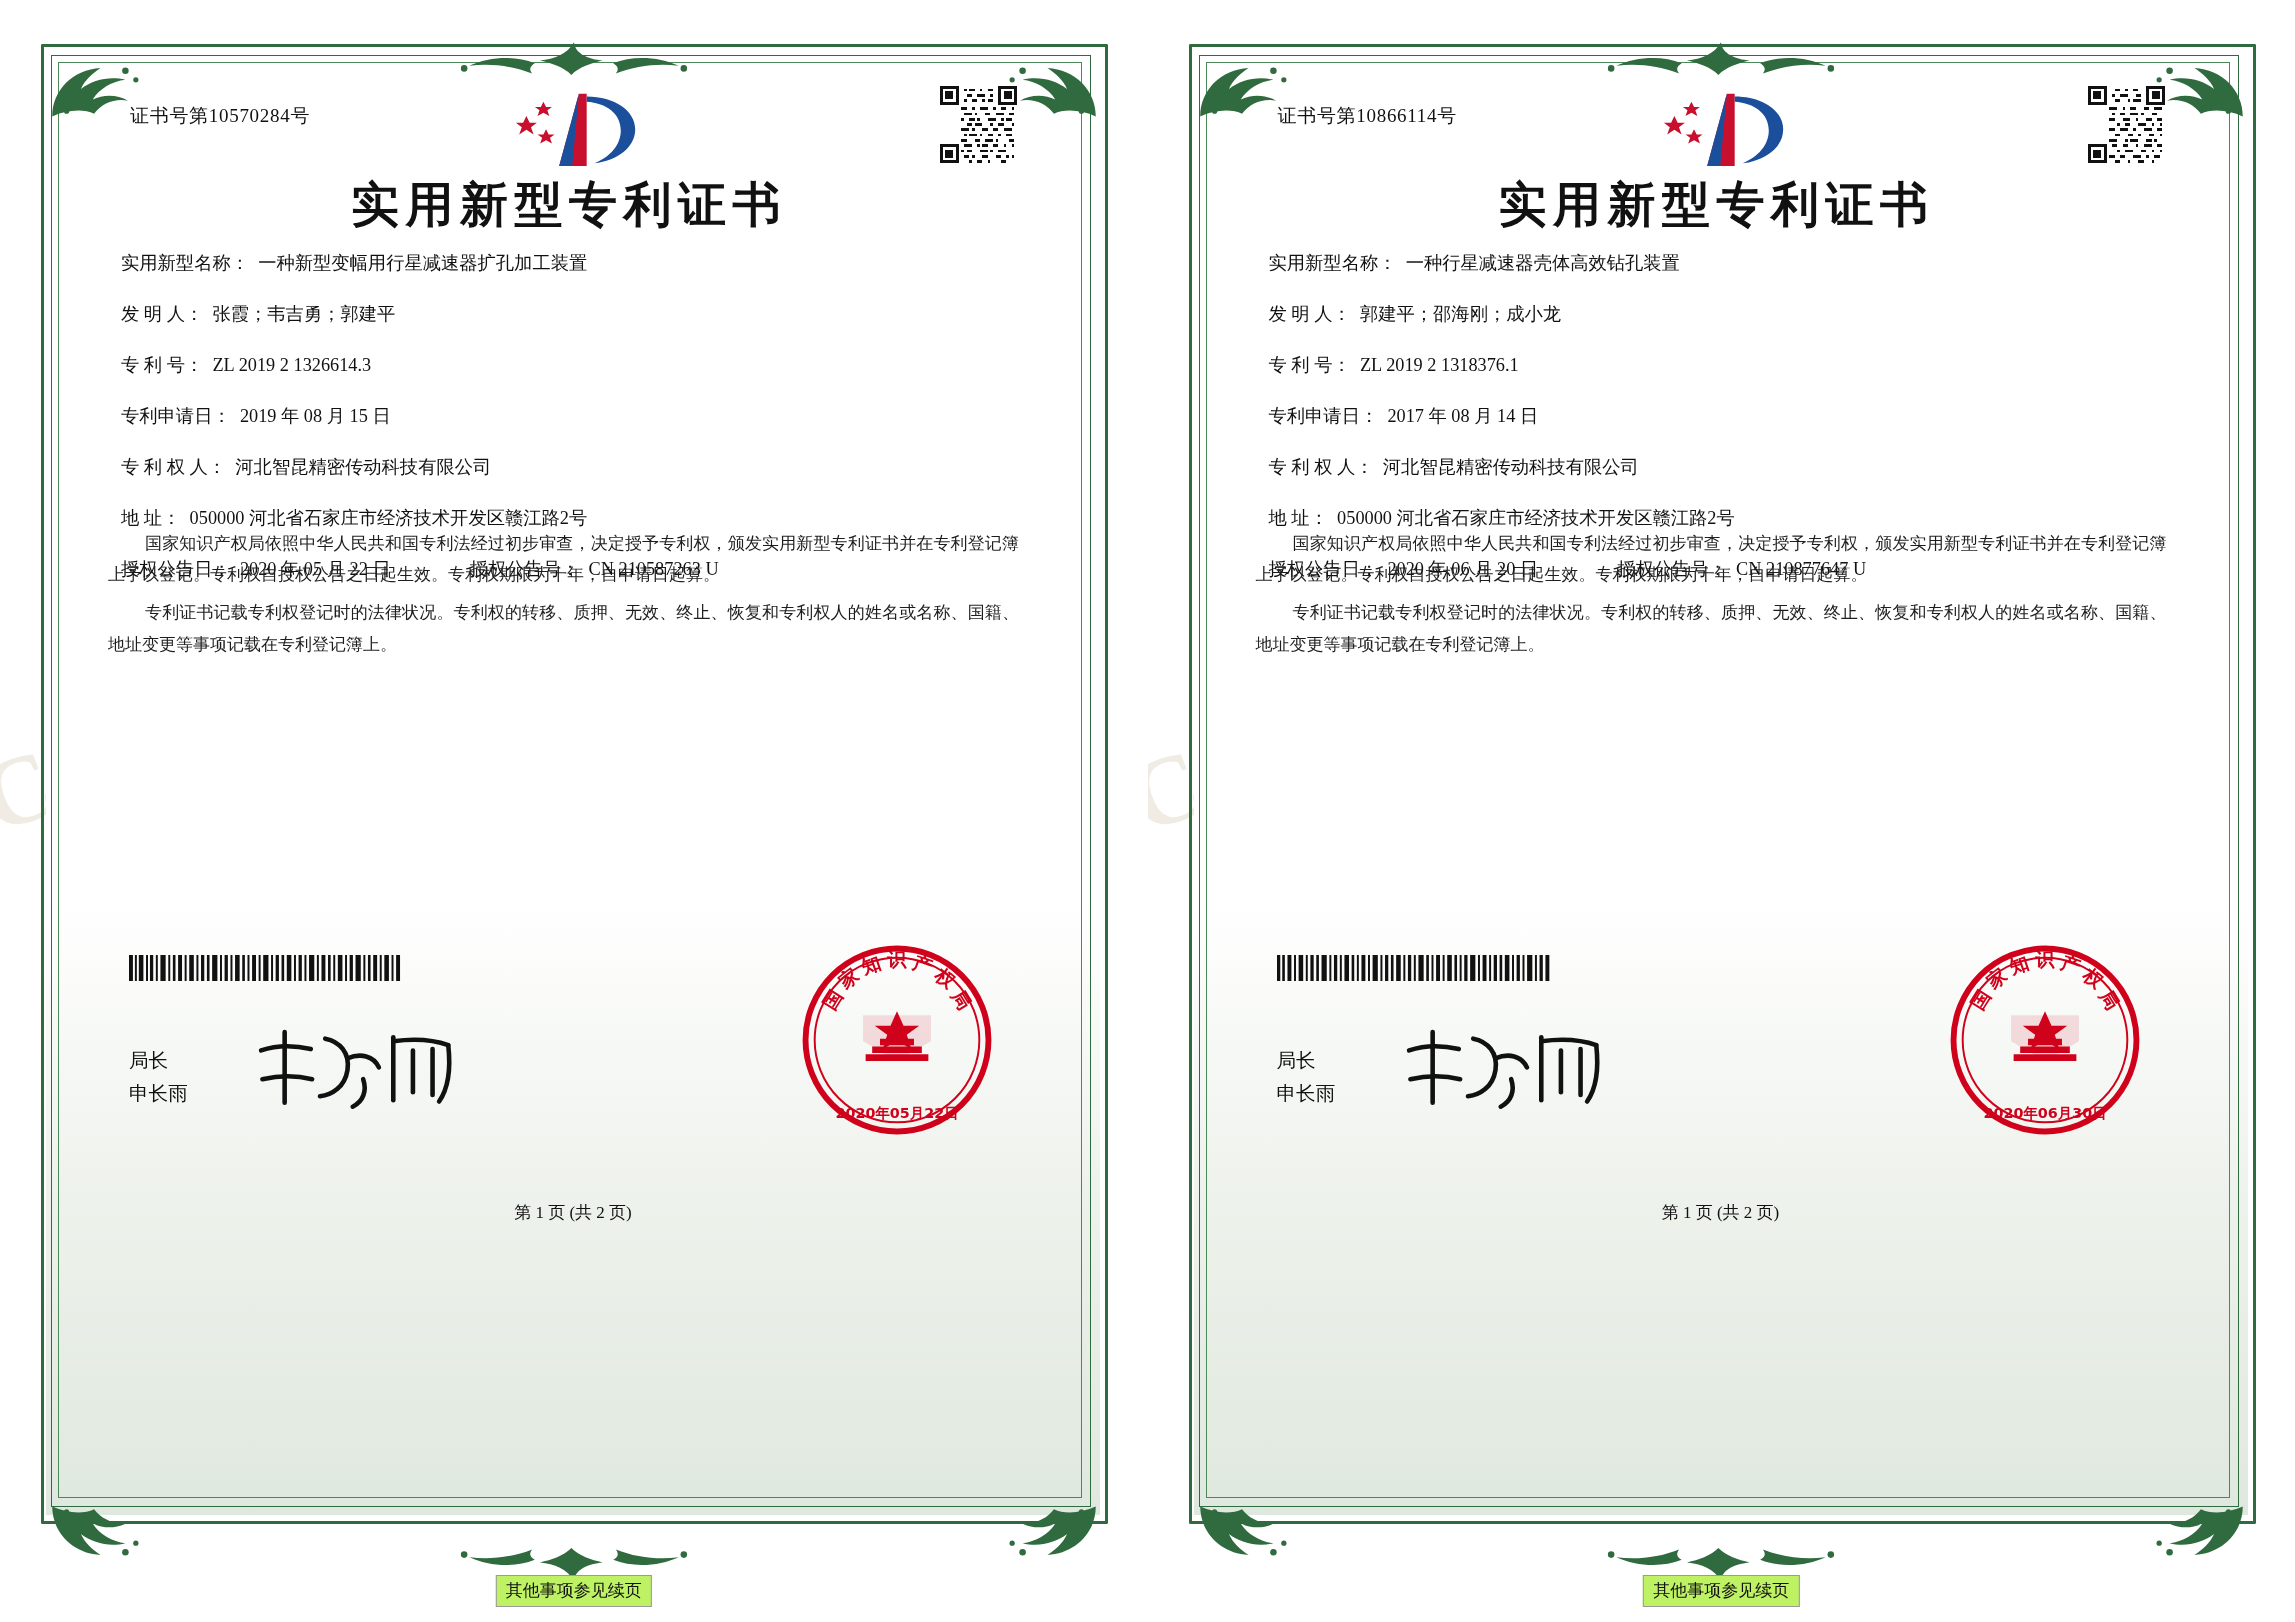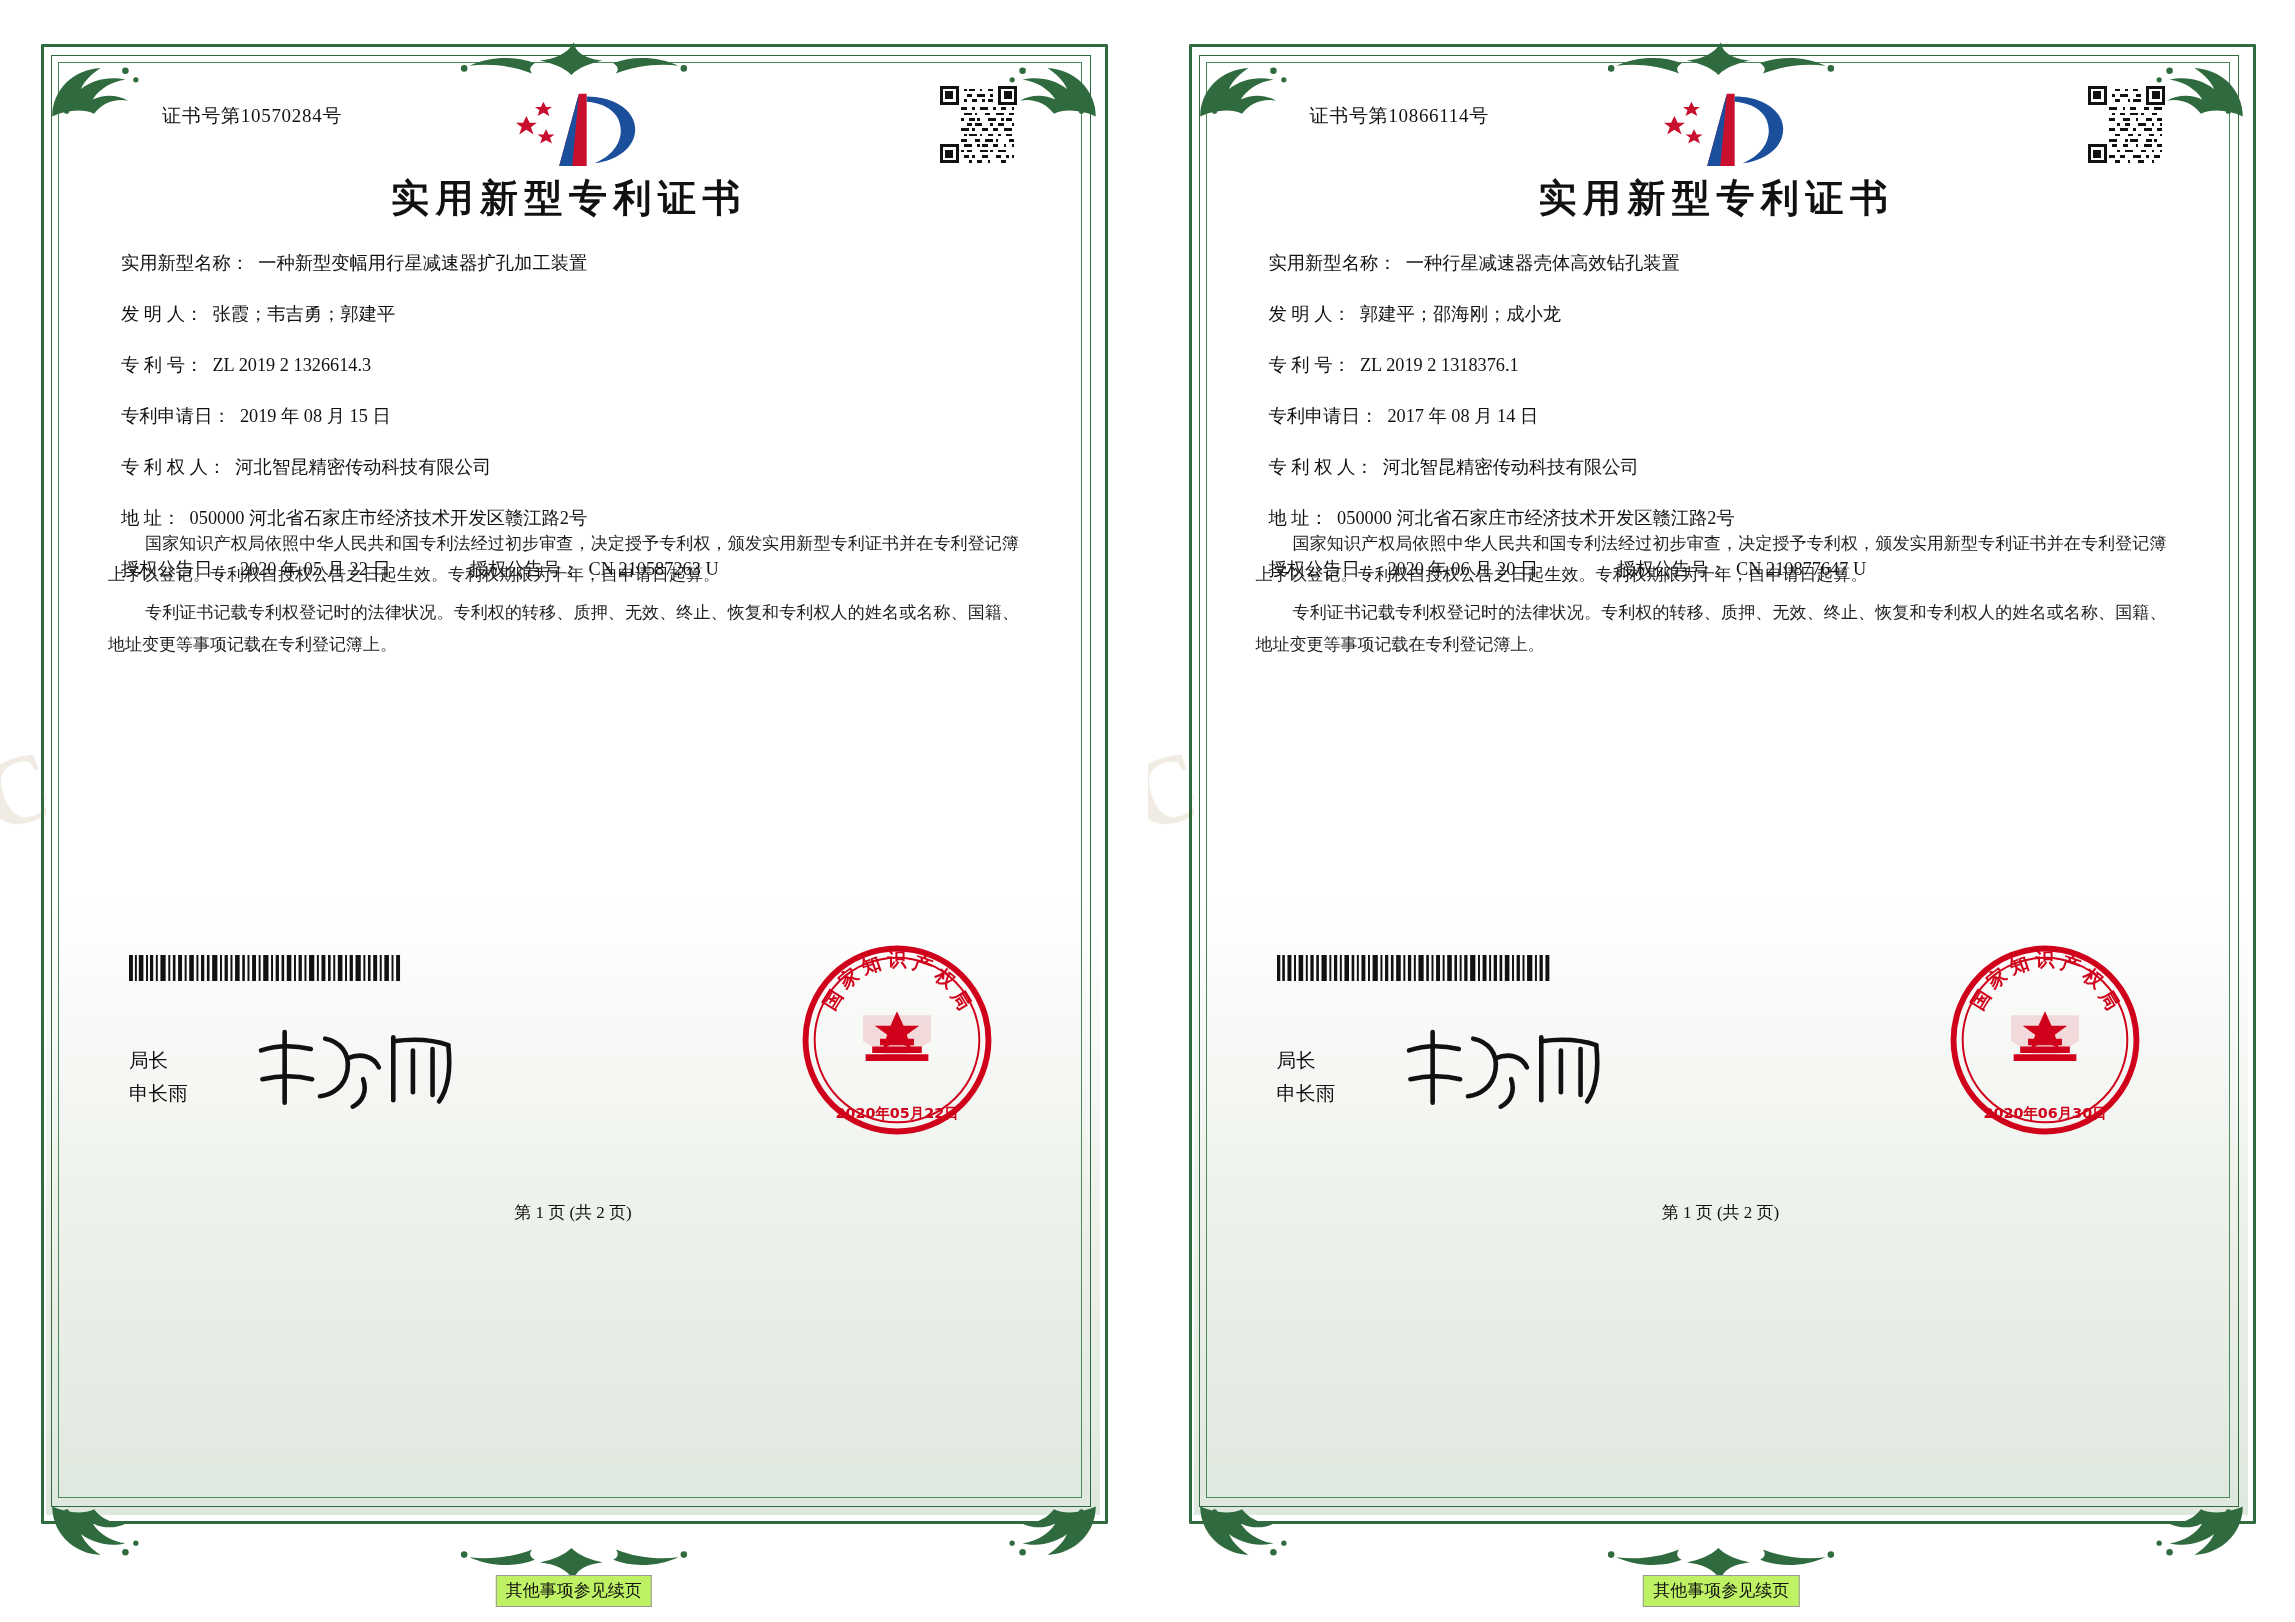--- a/index.html
+++ b/index.html
@@ -39,29 +39,29 @@
   .c-tr{right:47px;top:51px;transform:scaleX(-1);}
   .c-bl{left:47px;bottom:51px;transform:scaleY(-1);}
   .c-br{right:47px;bottom:51px;transform:scale(-1,-1);}
 
   
   .top-orn{position:absolute;left:50%;transform:translateX(-50%);top:37px;width:340px;height:46px;z-index:4;color:#2f6b3e;}
   .bottom-orn{position:absolute;left:50%;transform:translateX(-50%) scaleY(-1);bottom:37px;width:340px;height:46px;z-index:4;color:#2f6b3e;}
 
   .content{position:absolute;left:58px;top:62px;width:1022px;height:1434px;z-index:5;}
 
-  .certno{position:absolute;left:72px;top:41px;font-size:19px;letter-spacing:0.7px;color:#111;margin-left:32px;}
+  .certno{position:absolute;left:72px;top:41px;font-size:19px;letter-spacing:0.7px;color:#111;}
 
   .qr{position:absolute;right:63px;top:23.6px;width:77px;height:77px;}
   .qr canvas,.qr .qrbox{width:77px;height:77px;}
 
   .logo{position:absolute;left:50%;transform:translateX(-50%);top:19.6px;width:177px;height:88px;}
 
   .title{position:absolute;left:0;right:0;top:111px;text-align:center;
-     font-family:"DejaVu Sans",sans-serif;font-weight:bold;font-size:38px;letter-spacing:6.5px;color:#111;}
+     font-family:"DejaVu Sans",sans-serif;font-weight:bold;font-size:48px;letter-spacing:6.5px;color:#111;}
 
   .fields{position:absolute;left:63px;top:191px;width:903px;}
   .row{display:flex;align-items:flex-start;margin-bottom:29px;font-size:18.3px;line-height:1.2;}
   .lbl{white-space:nowrap;color:#111;font-family:Liberation Serif, serif;}
   .val{margin-left:9.2px;color:#111;}
   .row .lbl2{margin-left:79px;}
 
   .para{position:absolute;left:50px;top:466px;width:911px;font-size:17px;line-height:1.85;text-align:justify;color:#1d1d1d;}
   .para p{margin:0 0 6.5px 0;text-indent:37px;}
 

